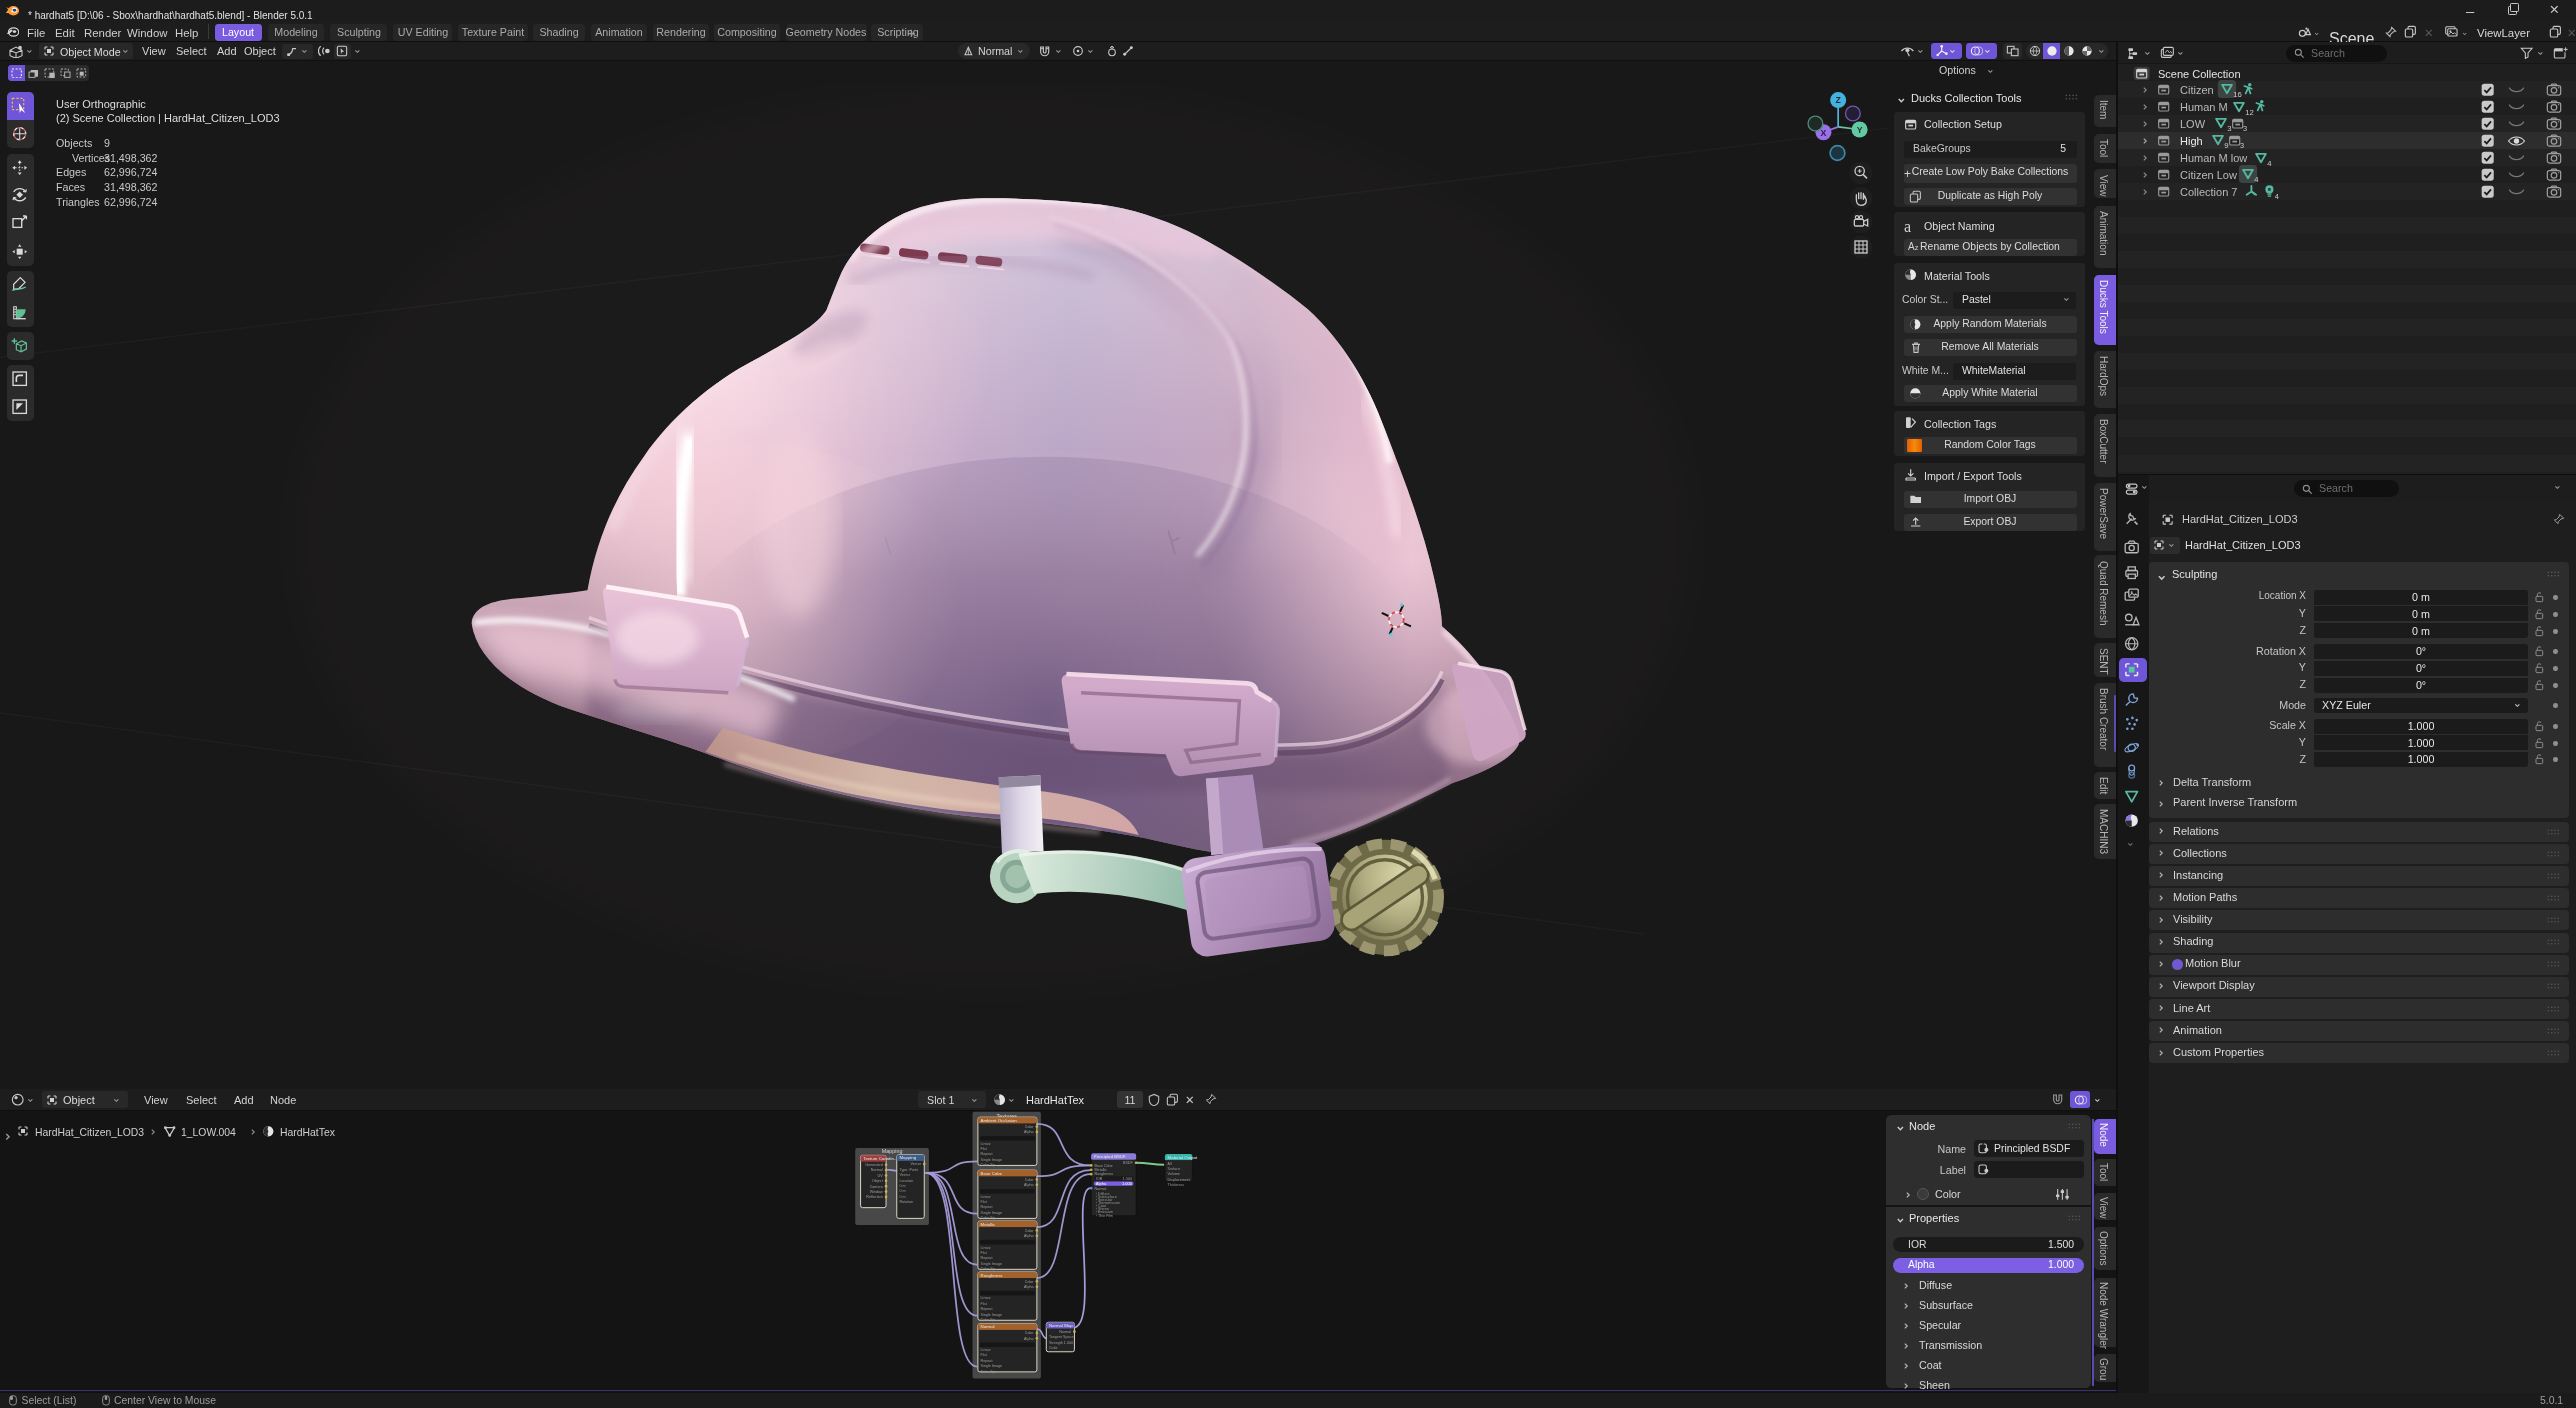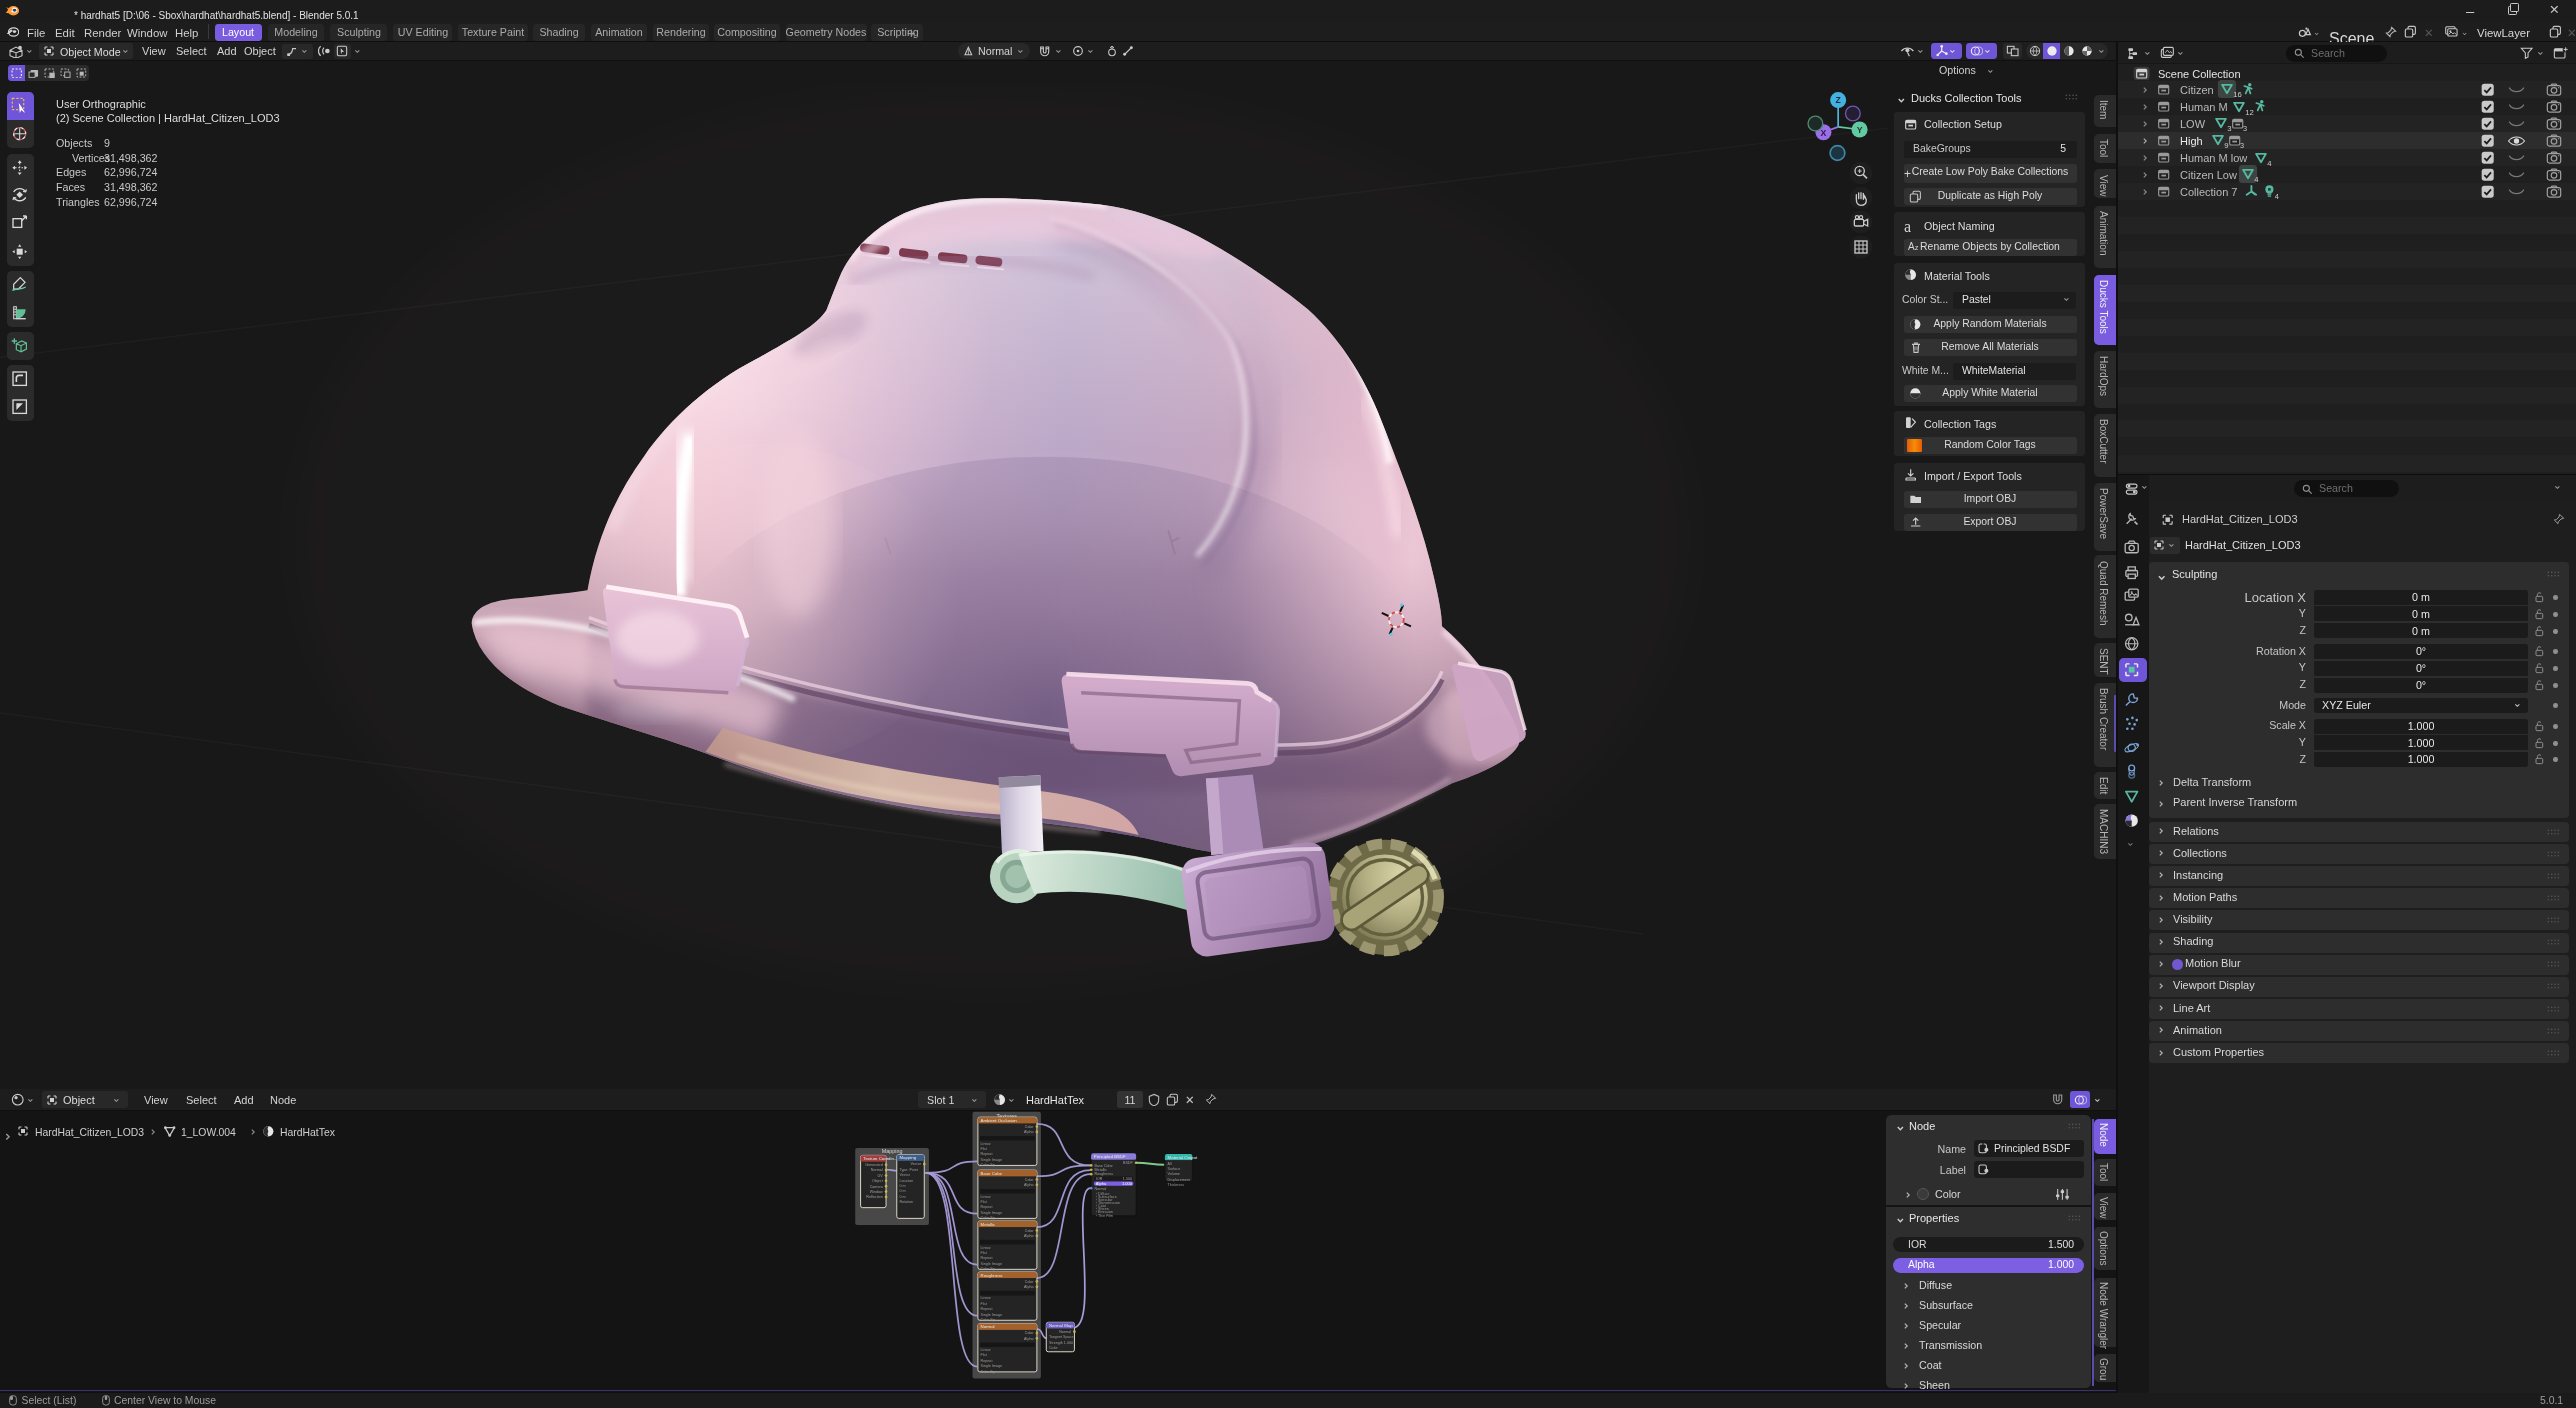--- a/index.html
+++ b/index.html
@@ -11,21 +11,21 @@
 <body>
 
 <div class="abs" style="left:0px;top:0px;width:2576px;height:21.5px;background:#1c1c1c;"></div>
 <svg class="abs" style="left:4.7px;top:4px" width="14.8" height="13.4" viewBox="0 0 22 20">
 <ellipse cx="12.5" cy="10" rx="8.5" ry="7" fill="#ff9b37"></ellipse>
 <ellipse cx="13.5" cy="9" rx="4.7" ry="3.8" fill="#fff"></ellipse>
 <ellipse cx="14.2" cy="9.4" rx="2.6" ry="2.2" fill="#24457a"></ellipse>
 <path d="M1 13 L9 5 L12 8 L5 14 Z" fill="#ff9b37"></path>
 <path d="M1.5 4.5 L10 9 L7 11 Z" fill="#ff9b37"></path>
 </svg>
-<div class="txt" style="left:28px;top:10px;font-size:10px;color:#e2e2e2;font-weight:400;margin-left:46px;">* hardhat5 [D:\06 - Sbox\hardhat\hardhat5.blend] - Blender 5.0.1</div>
+<div class="txt" style="left:28px;top:10px;font-size:10px;color:#e2e2e2;font-weight:400;">* hardhat5 [D:\06 - Sbox\hardhat\hardhat5.blend] - Blender 5.0.1</div>
 <div class="txt" style="left:2466px;top:2.7px;font-size:14.8px;color:#c8c8c8;font-weight:400;">–</div>
 <div class="abs" style="left:2508px;top:6px;width:8.7px;height:8.7px;border:1px solid #c8c8c8;border-radius:1.3px"></div>
 <div class="abs" style="left:2510px;top:3.4px;width:8.7px;height:8.7px;border:1px solid #c8c8c8;border-radius:1.3px;background:#1c1c1c"></div>
 <div class="txt" style="left:2549px;top:2px;font-size:12.7px;color:#c8c8c8;font-weight:400;">✕</div>
 <div class="abs" style="left:0px;top:21.5px;width:2576px;height:20px;background:#1d1d1d;border-bottom:1.3px solid #0e0e0e;"></div>
 <svg class="abs" style="left:6px;top:25.5px" width="13.4" height="12" viewBox="0 0 22 20">
 <ellipse cx="12.5" cy="10" rx="8.5" ry="7" fill="none" stroke="#d8d8d8" stroke-width="2"></ellipse>
 <ellipse cx="14" cy="9.3" rx="3" ry="2.4" fill="#d8d8d8"></ellipse>
 <path d="M1 13 L8.5 5.5 L11 8 L5 13.5 Z" fill="#d8d8d8"></path>
 </svg>
@@ -1460,21 +1460,21 @@
 <svg class="abs" style="left:429px;top:96px" width="13.4" height="6.7" viewBox="0 0 20 10">
       <circle cx="2" cy="2" r="1.2" fill="#5c5c5c"></circle>
       <circle cx="7" cy="2" r="1.2" fill="#5c5c5c"></circle>
       <circle cx="12" cy="2" r="1.2" fill="#5c5c5c"></circle>
       <circle cx="17" cy="2" r="1.2" fill="#5c5c5c"></circle>
       <circle cx="2" cy="7" r="1.2" fill="#5c5c5c"></circle>
       <circle cx="7" cy="7" r="1.2" fill="#5c5c5c"></circle>
       <circle cx="12" cy="7" r="1.2" fill="#5c5c5c"></circle>
       <circle cx="17" cy="7" r="1.2" fill="#5c5c5c"></circle>
     </svg>
-<div class="txt" style="left:188px;top:115px;font-size:13px;color:#c6c6c6;font-weight:400;transform:translateX(-100%);">Location X</div>
+<div class="txt" style="left:188px;top:115px;font-size:10px;color:#c6c6c6;font-weight:400;transform:translateX(-100%);">Location X</div>
     <div class="abs" style="left:196px;top:115px;width:214px;height:15.4px;background:#1b1b1b;border-radius:2.7px 2.7px 0.7px 0.7px;"></div>
     <div class="txt" style="left:303px;top:116px;font-size:10.7px;color:#e6e6e6;font-weight:400;transform:translateX(-50%);">0 m</div>
     <svg class="abs" style="left:416px;top:116px" width="10.7" height="12" viewBox="0 0 16 18">
 <rect x="3" y="8" width="10" height="8" rx="1.5" stroke="#8f8f8f" stroke-width="1.5" fill="none"></rect>
 <path d="M5 8 V5.5 A3 3 0 0 1 10.5 4" stroke="#8f8f8f" stroke-width="1.5" fill="none"></path>
     </svg>
     <div class="abs" style="left:435px;top:120px;width:4.7px;height:4.7px;border-radius:50%;background:#8f8f8f"></div>
 <div class="txt" style="left:188px;top:132px;font-size:10.7px;color:#c6c6c6;font-weight:400;transform:translateX(-100%);">Y</div>
     <div class="abs" style="left:196px;top:131px;width:214px;height:15.4px;background:#1b1b1b;border-radius:0.7px;"></div>
     <div class="txt" style="left:303px;top:133px;font-size:10.7px;color:#e6e6e6;font-weight:400;transform:translateX(-50%);">0 m</div>

